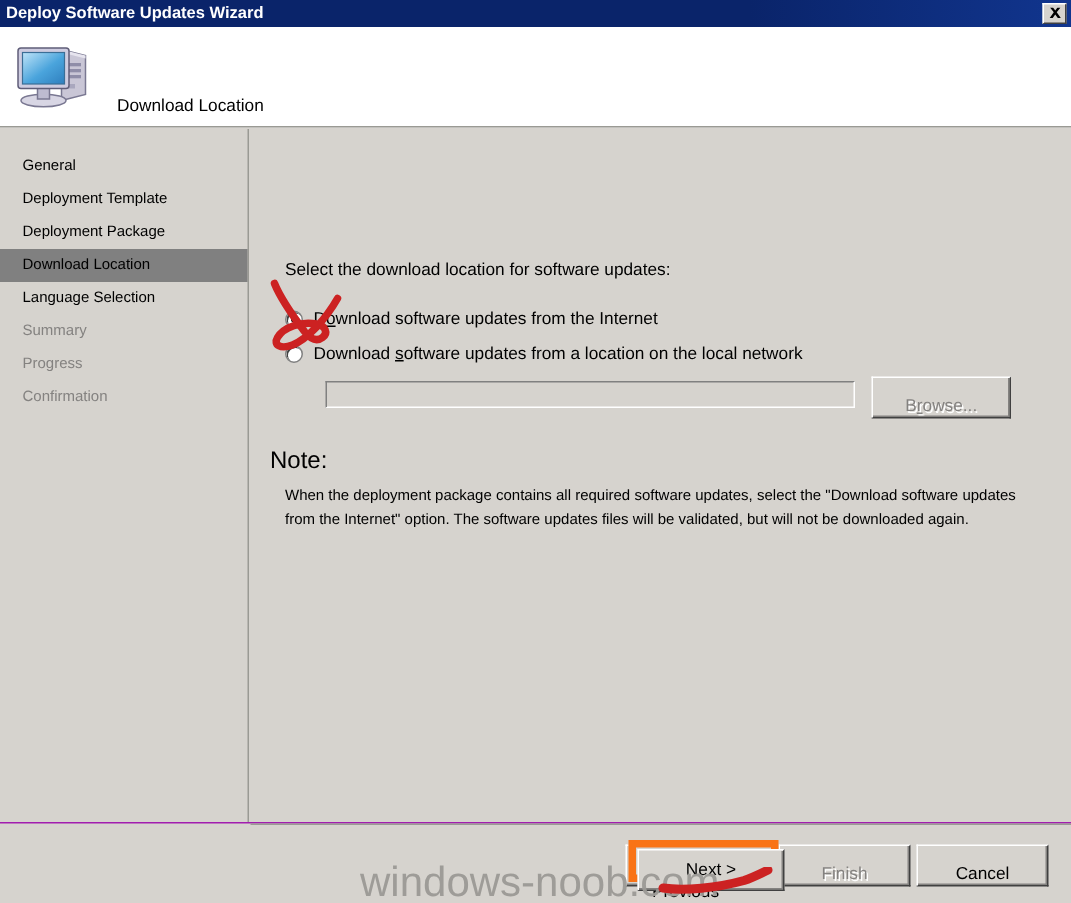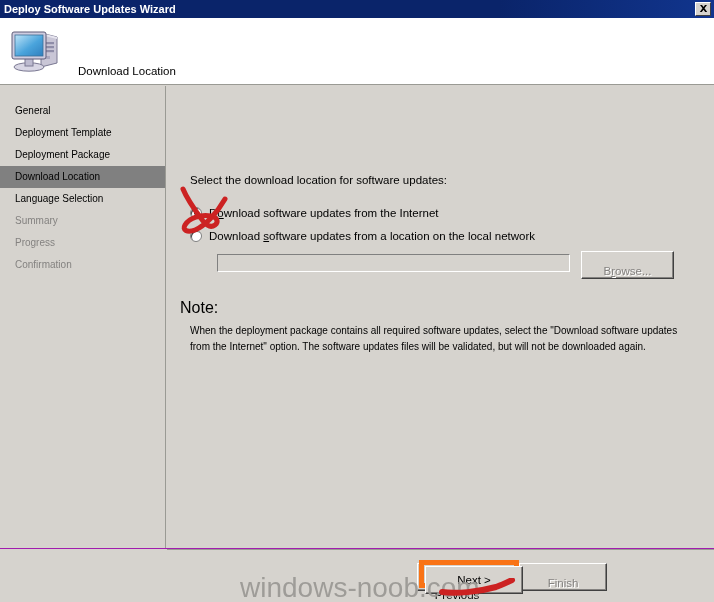--- a/index.html
+++ b/index.html
@@ -412,20 +412,21 @@
     <button class="btn browse-btn disabled"><span>B</span><u>r</u><span>owse...</span></button>
 
     <div class="note-head">Note:</div>
     <div class="note-body">When the deployment package contains all required software updates, select the "Download software updates from the Internet" option. The software updates files will be validated, but will not be downloaded again.</div>
   </div>
 
   <div class="footer">
     <div class="footer-sep"></div>
     <button class="btn btn-prev">&lt; Previous</button>
     <button class="btn btn-finish disabled">Finish</button>
+    <button class="btn btn-cancel">Cancel</button>
   </div>
 
   <div class="btn-next-wrap">
     <button class="btn btn-next-inner" style="position:absolute;">Next &gt;</button>
   </div>
 
   <div class="watermark">windows-noob.com</div>
 
   <div class="annot annot-check">
     <svg width="72" height="62" viewBox="0 0 72 62">

